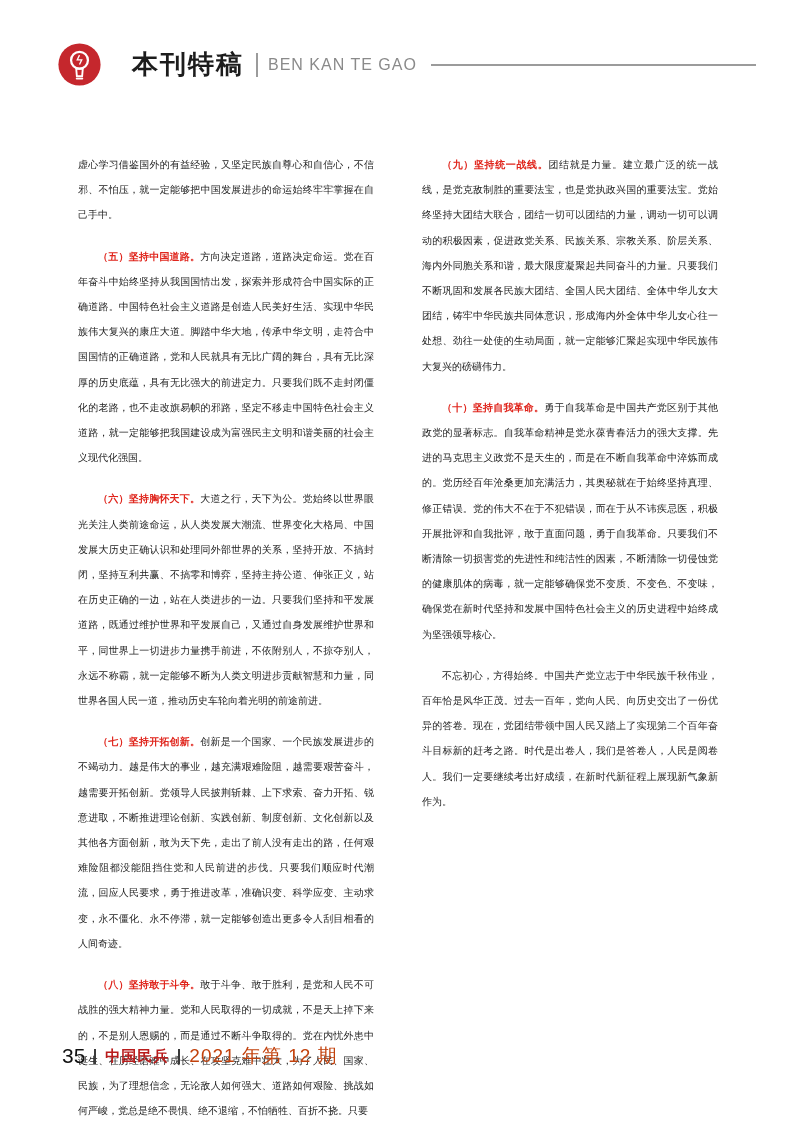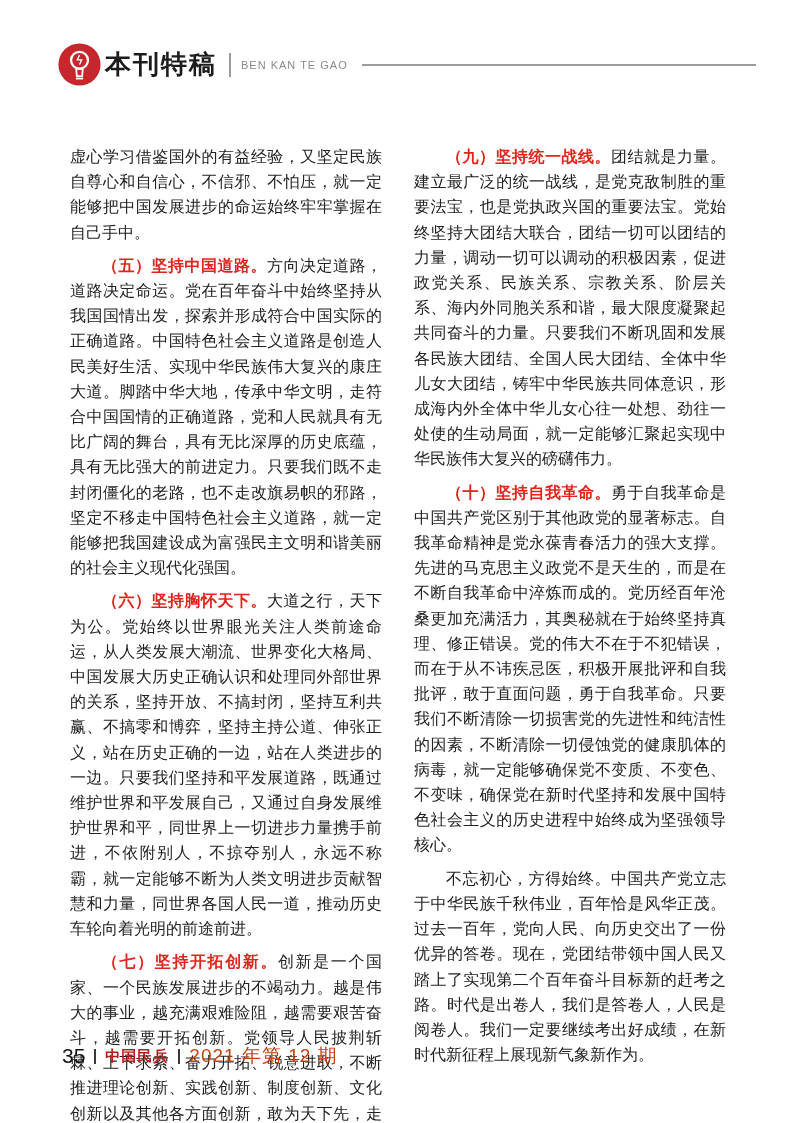--- a/index.html
+++ b/index.html
@@ -11,39 +11,39 @@
     overflow:hidden;
     font-family:"Liberation Serif","DejaVu Serif",serif;
   }
   
   .hdr{
     position:absolute;top:42px;left:57px;right:38px;
     display:flex;align-items:center;
   }
   .bulb{width:45px;height:45px;flex:0 0 auto;display:block;}
   .hdr-title{
-    margin:0 0 0 3px;
+    margin:0 0 0 30px;
     font-family:"Liberation Sans","DejaVu Sans",sans-serif;
     font-size:26px;font-weight:bold;color:#1c1c1c;letter-spacing:2px;white-space:nowrap;
   }
   .hdr-vbar{width:2px;height:24px;background:#9b9b9b;margin:0 10px 0 12px;flex:0 0 auto;}
   .hdr-pinyin{
     font-family:"Liberation Sans","DejaVu Sans",sans-serif;
-    font-size:11px;color:#8a8a8a;letter-spacing:1px;white-space:nowrap;
+    font-size:16px;color:#8a8a8a;letter-spacing:1px;white-space:nowrap;
   }
   .hdr-rule{flex:1 1 auto;height:2px;background:#9b9b9b;margin-left:14px;}
   
   .cols{
     position:absolute;top:136px;left:62px;width:672px;
     display:flex;gap:16px;
   }
   .col{width:328px;flex:0 0 auto;}
   .para{
-    margin:8px;
-    font-size:16px;line-height:25.2px;
+    margin:16px;
+    font-size:10px;line-height:25.2px;
     color:#222222;
     text-align:justify;
     text-indent:2em;
   }
   .para.cont{text-indent:0;}
   .clause{
     color:#e0251c;font-weight:bold;
     font-family:"Liberation Sans","DejaVu Sans",sans-serif;
   }
   

